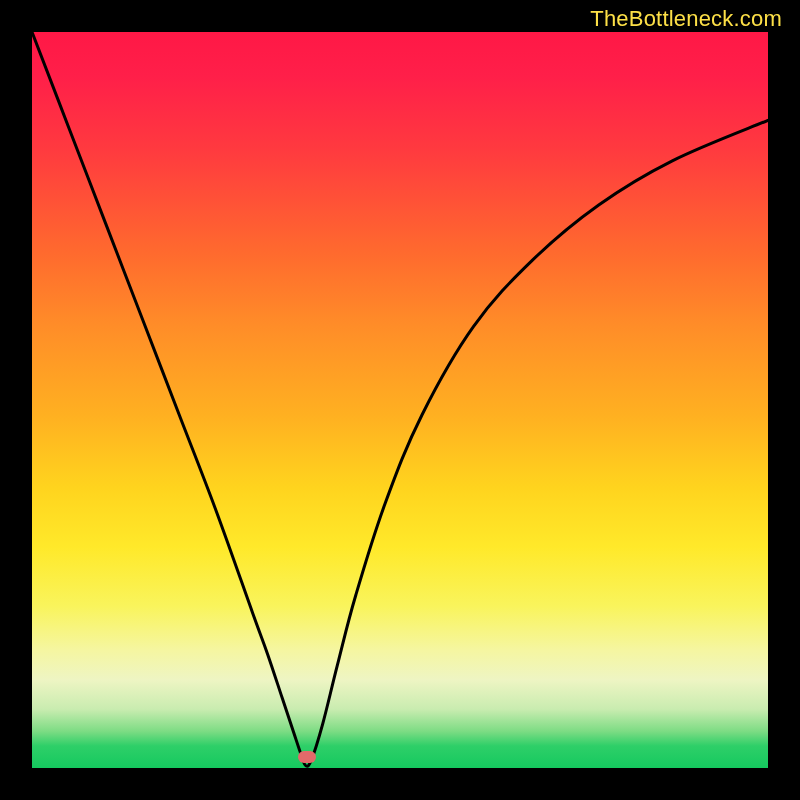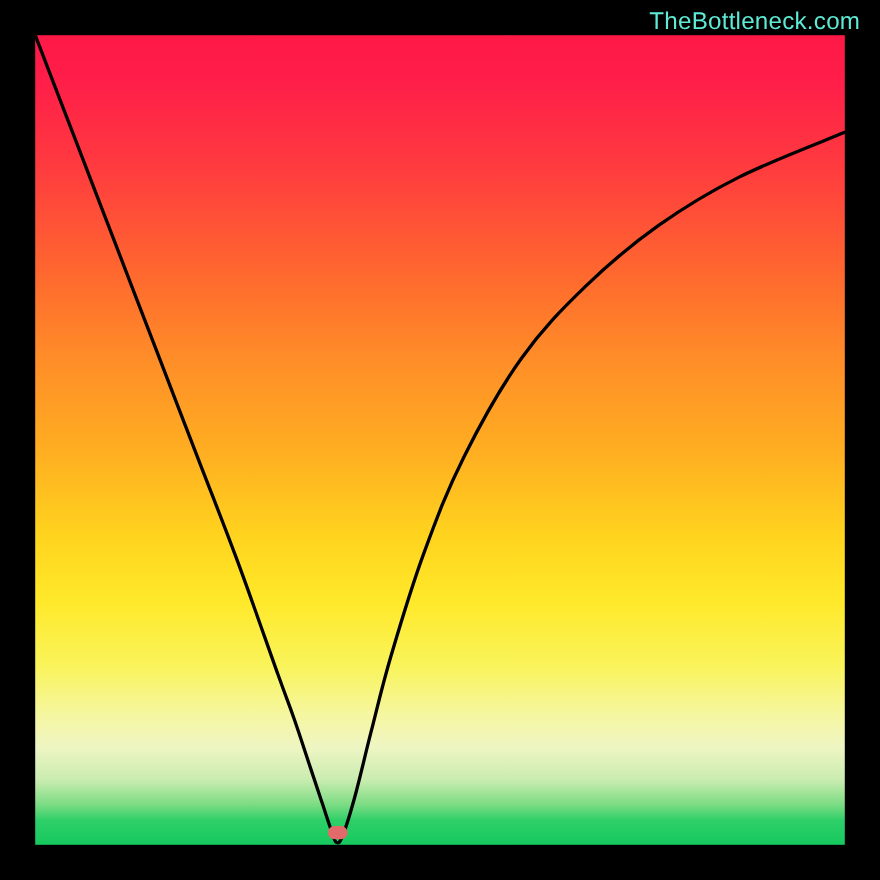--- a/index.html
+++ b/index.html
@@ -46,21 +46,21 @@
       #c9ecb0 92%,
       #7ddc84 95%,
       #2ecf68 97%,
       #15c95f 100%
     );
   }
   .watermark {
     position: absolute;
     top: 6px;
     right: 18px;
-    color: #5eead4;
+    color: #fde047;
     font-size: 22px;
     font-weight: 500;
     letter-spacing: 0.2px;
     user-select: none;
   }
   svg.curve {
     position: absolute;
     inset: 0;
     width: 100%;
     height: 100%;

